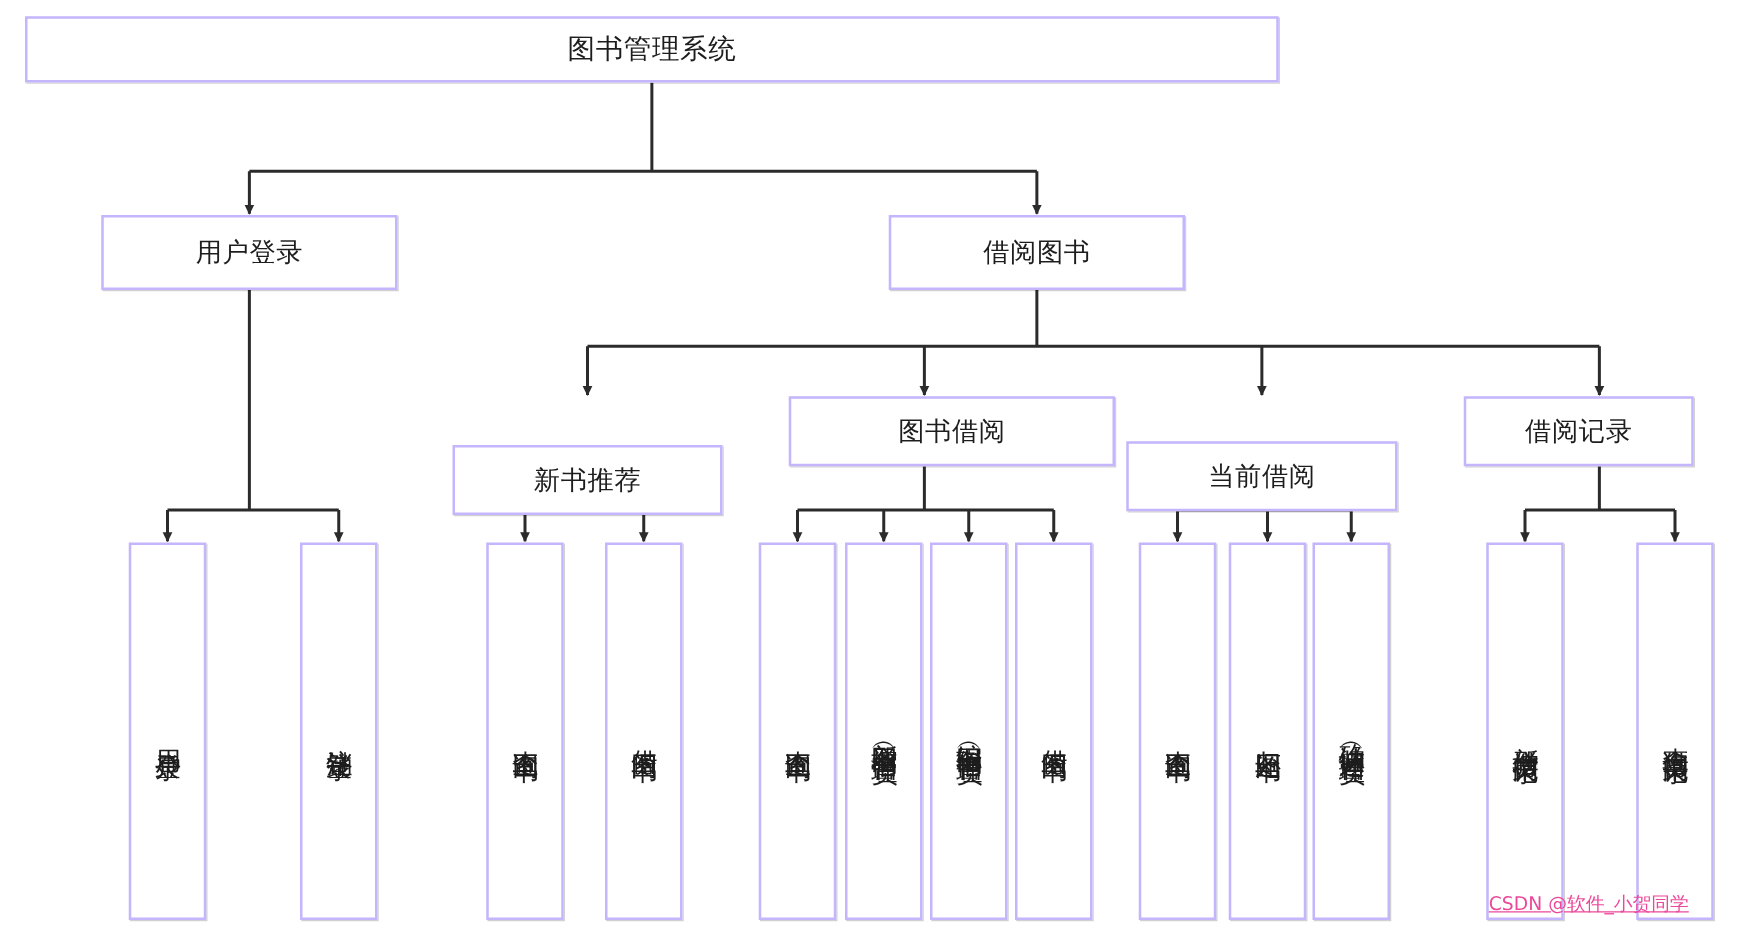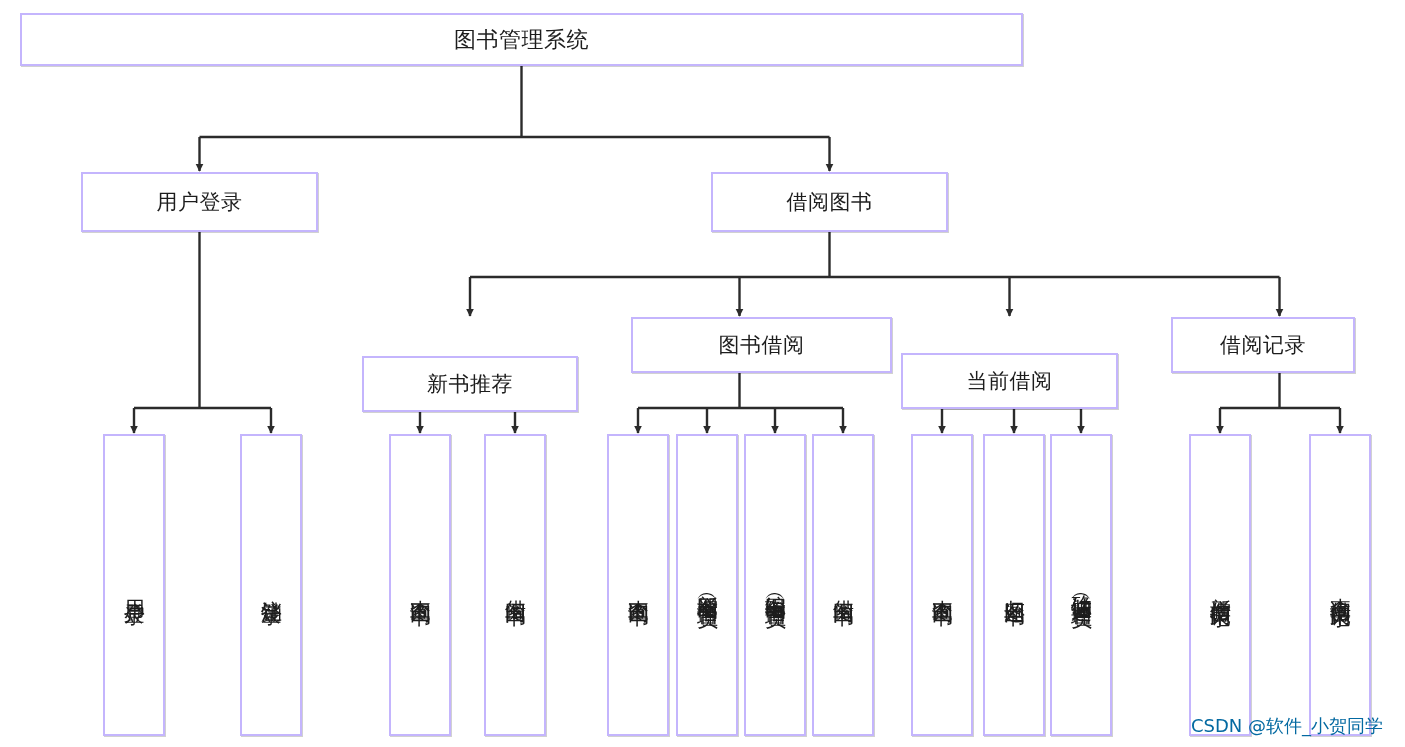--- a/index.html
+++ b/index.html
@@ -56,24 +56,25 @@
   .node.vert .label {
     writing-mode: vertical-rl;
     text-orientation: upright;
     font-size: 21px;
     line-height: 1.1;
     letter-spacing: 2px;
     max-height: 260px;
   }
   .watermark {
     position: absolute;
-    font-size: 18px;
-    color: #0369a1;
+    font-size: 15px;
+    color: #ec4899;
     white-space: nowrap;
     user-select: none;
+    text-decoration: underline;
   }
 </style>
 </head>
 <body>
 
 <div id="canvas">
 
   <svg class="connectors" viewBox="0 0 1405 747" xmlns="http://www.w3.org/2000/svg">
     <defs>
       <marker id="arrow" markerWidth="9" markerHeight="9" refX="7.2" refY="4.5" orient="auto" markerUnits="userSpaceOnUse">

